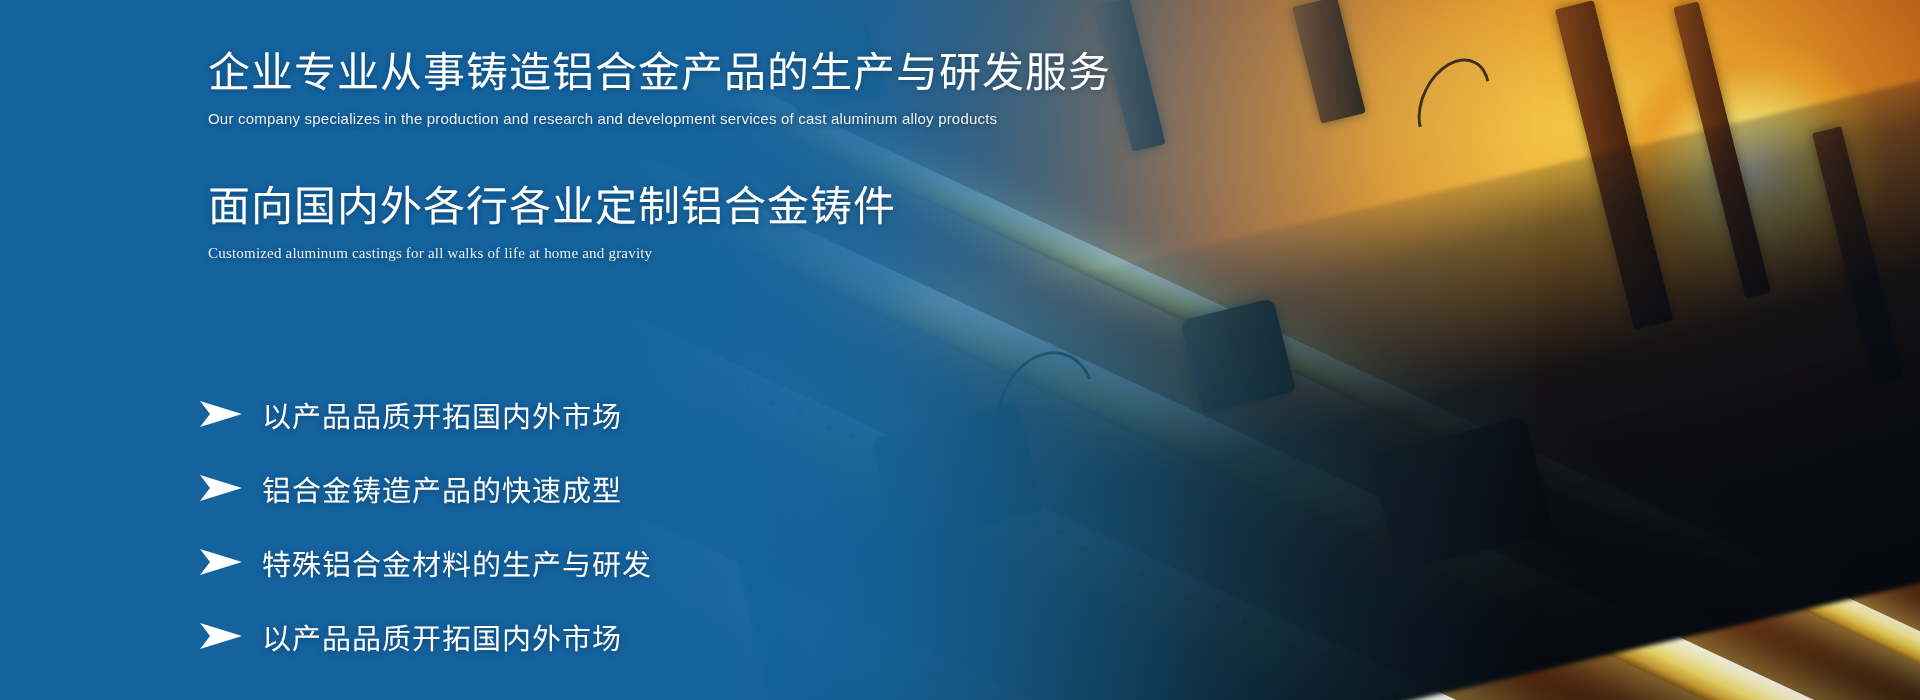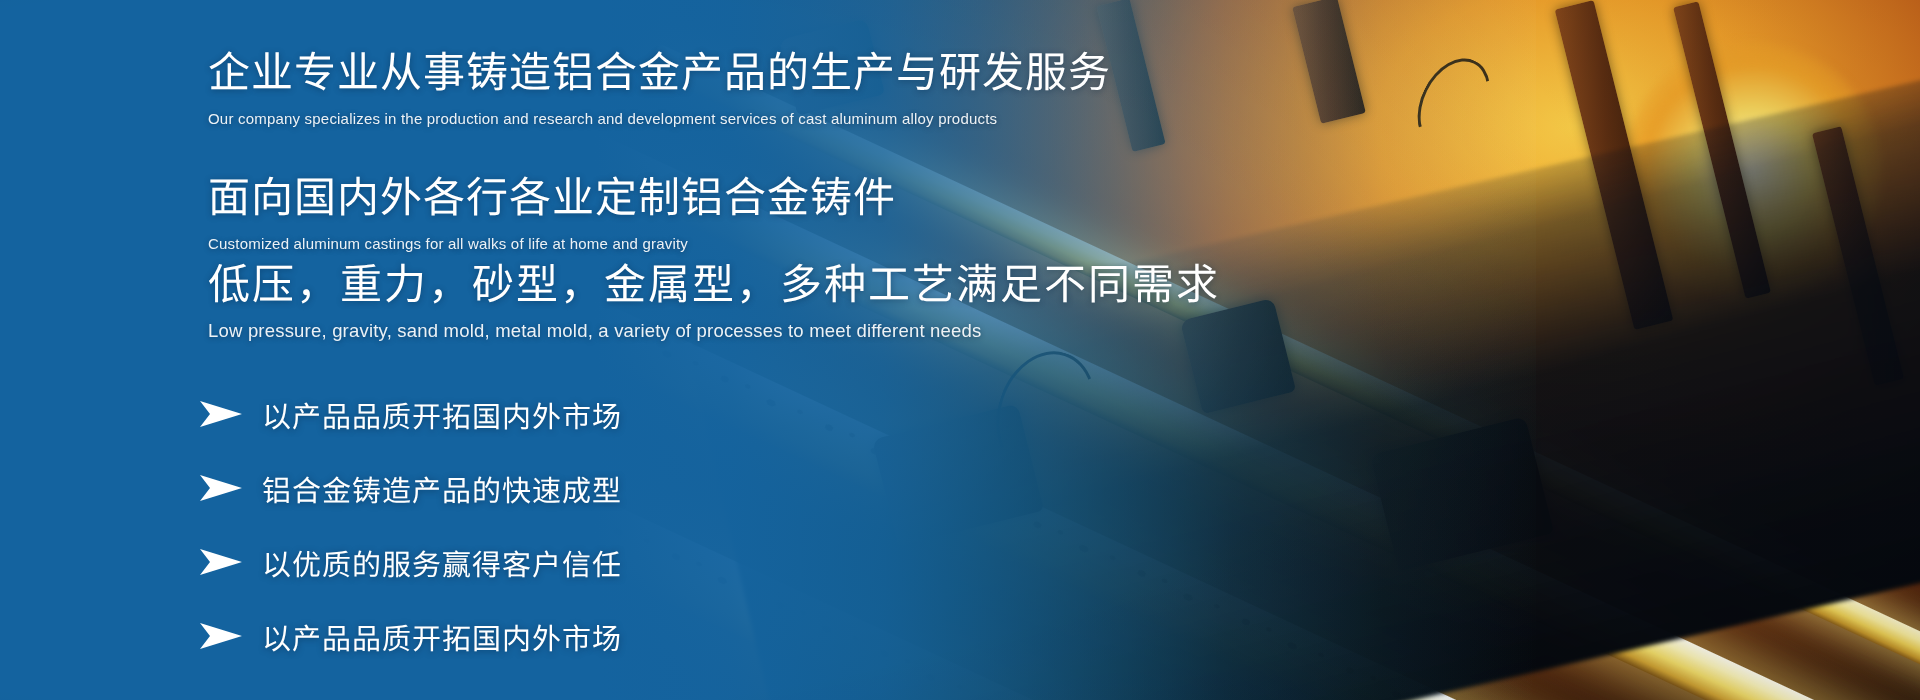--- a/index.html
+++ b/index.html
@@ -182,21 +182,21 @@
     letter-spacing: .2px;
     line-height: 1.2;
     white-space: nowrap;
     color: rgba(255,255,255,.92);
     text-shadow: 0 1px 5px rgba(0,30,60,.5);
   }
 
   #block-1 { top: 50px; }
   #block-1 .h-en { margin-top: 14px; }
 
-  #block-2 { top: 175px; }
+  #block-2 { top: 184px; font-family: Liberation Serif, serif; }
   #block-2 .h-en { margin-top: 14px; }
 
   #block-3 { top: 262px; }
   #block-3 .h-cn { letter-spacing: 2px; }
   #block-3 .h-en { margin-top: 12px; font-size: 18.5px; }
 
   
   .bullets {
     position: absolute;
     left: -10px;
@@ -271,24 +271,20 @@
     <div class="block" id="block-1">
       <div class="h-cn">企业专业从事铸造铝合金产品的生产与研发服务</div>
       <div class="h-en">Our company specializes in the production and research and development services of cast aluminum alloy products</div>
     </div>
 
     <div class="block" id="block-2">
       <div class="h-cn">面向国内外各行各业定制铝合金铸件</div>
       <div class="h-en">Customized aluminum castings for all walks of life at home and gravity</div>
     </div>
 
-    <div class="block" id="block-3">
-      <div class="h-cn">低压，重力，砂型，金属型，多种工艺满足不同需求</div>
-      <div class="h-en">Low pressure, gravity, sand mold, metal mold, a variety of processes to meet different needs</div>
-    </div>
 
     <ul class="bullets">
 
       <li class="bullet">
         <span class="arrow">
           <svg width="46" height="30" viewBox="0 0 46 30" aria-hidden="true">
             <path d="M2 2 L44 15 L2 28 L12 15 Z" fill="#ffffff"></path>
           </svg>
         </span>
         <span class="txt">以产品品质开拓国内外市场</span>
@@ -302,21 +298,21 @@
         </span>
         <span class="txt">铝合金铸造产品的快速成型</span>
       </li>
 
       <li class="bullet">
         <span class="arrow">
           <svg width="46" height="30" viewBox="0 0 46 30" aria-hidden="true">
             <path d="M2 2 L44 15 L2 28 L12 15 Z" fill="#ffffff"></path>
           </svg>
         </span>
-        <span class="txt">以优质的服务赢得客户信任</span>
+        <span class="txt">特殊铝合金材料的生产与研发</span>
       </li>
 
       <li class="bullet">
         <span class="arrow">
           <svg width="46" height="30" viewBox="0 0 46 30" aria-hidden="true">
             <path d="M2 2 L44 15 L2 28 L12 15 Z" fill="#ffffff"></path>
           </svg>
         </span>
         <span class="txt">以产品品质开拓国内外市场</span>
       </li>

